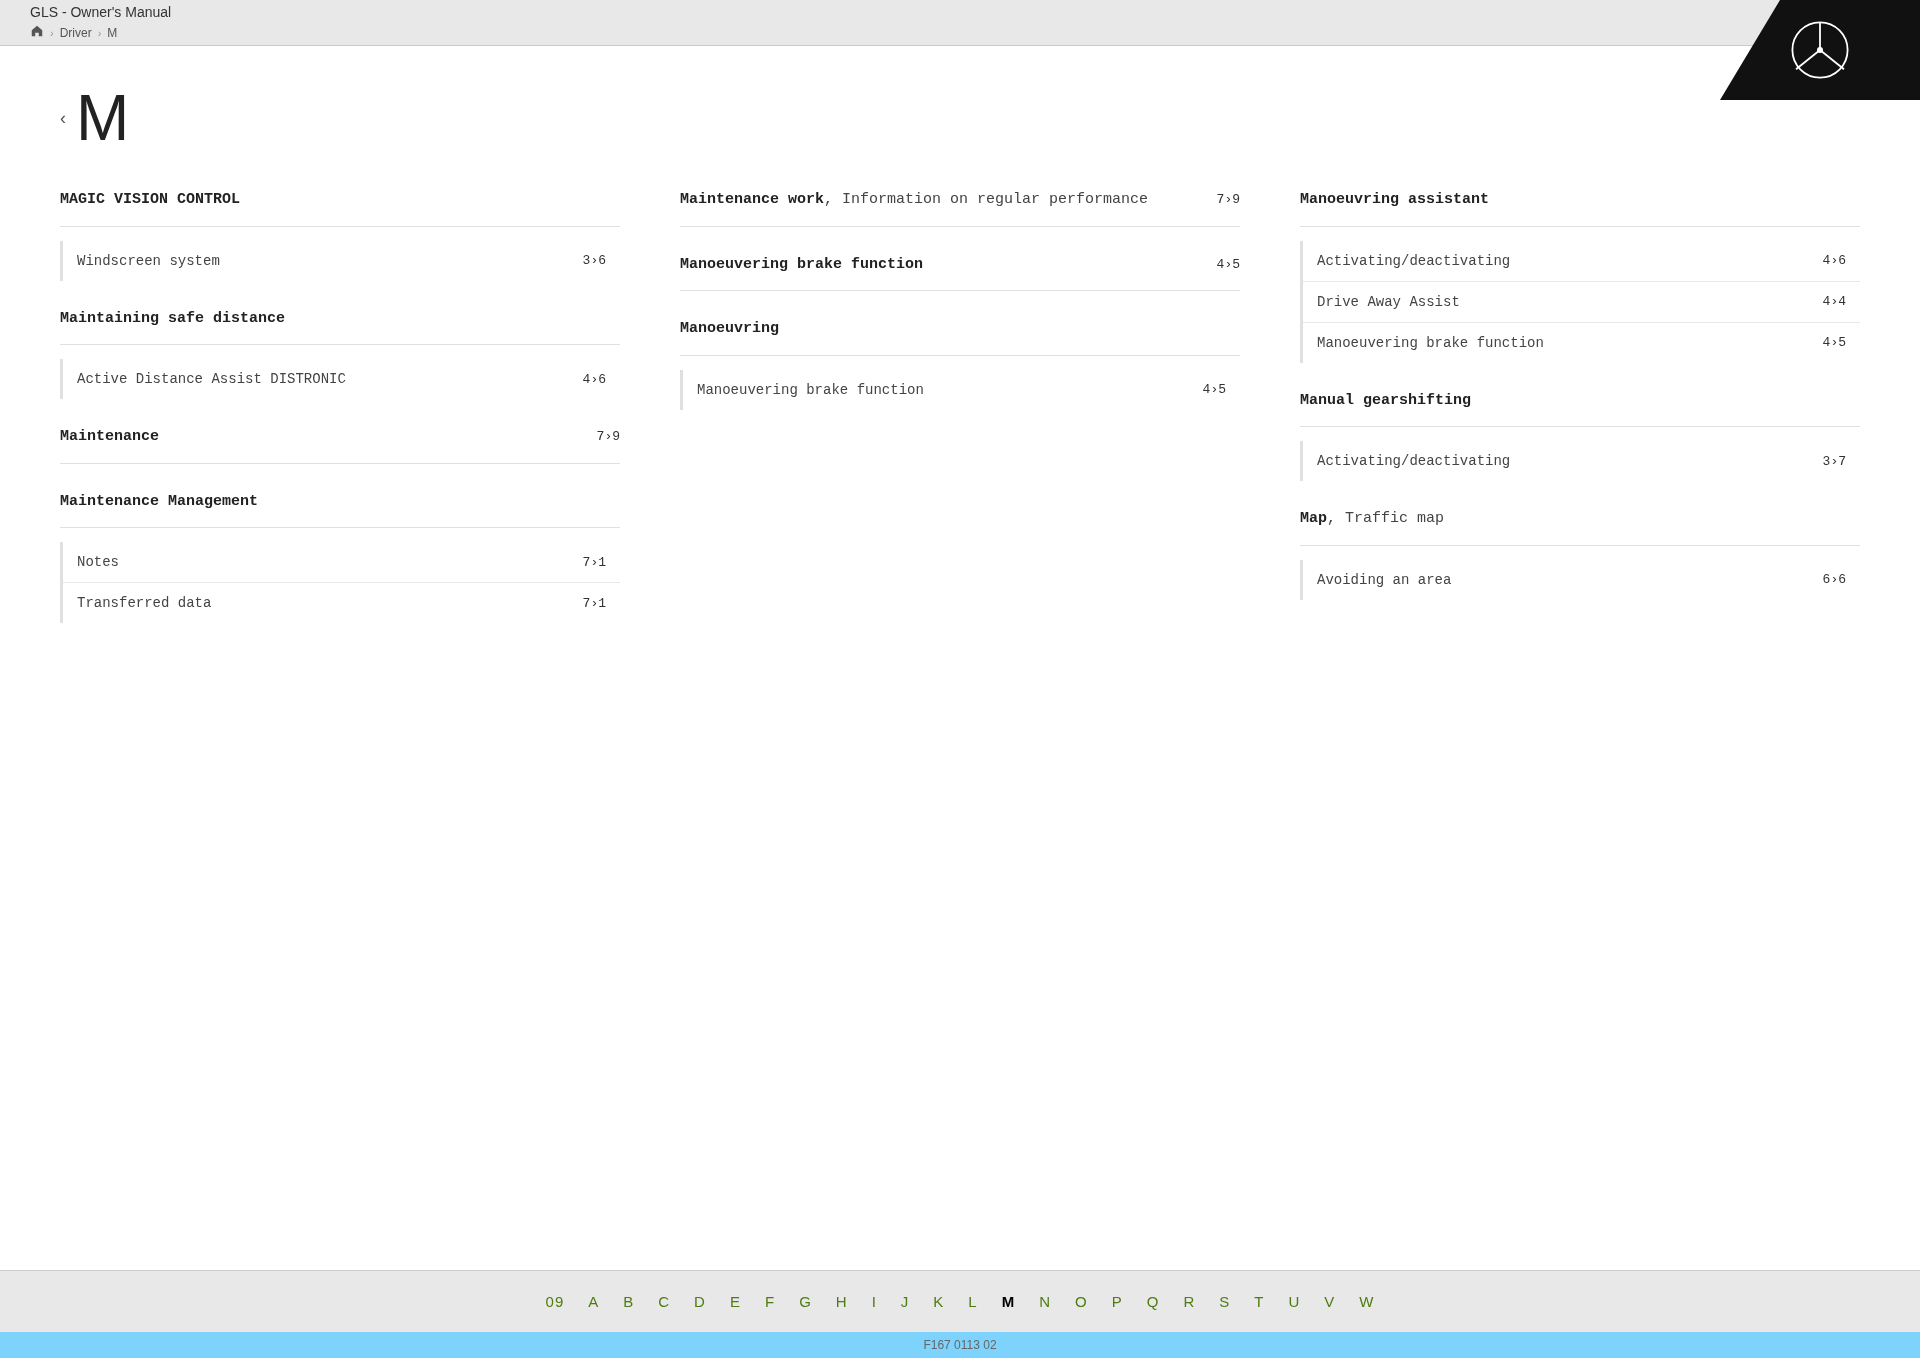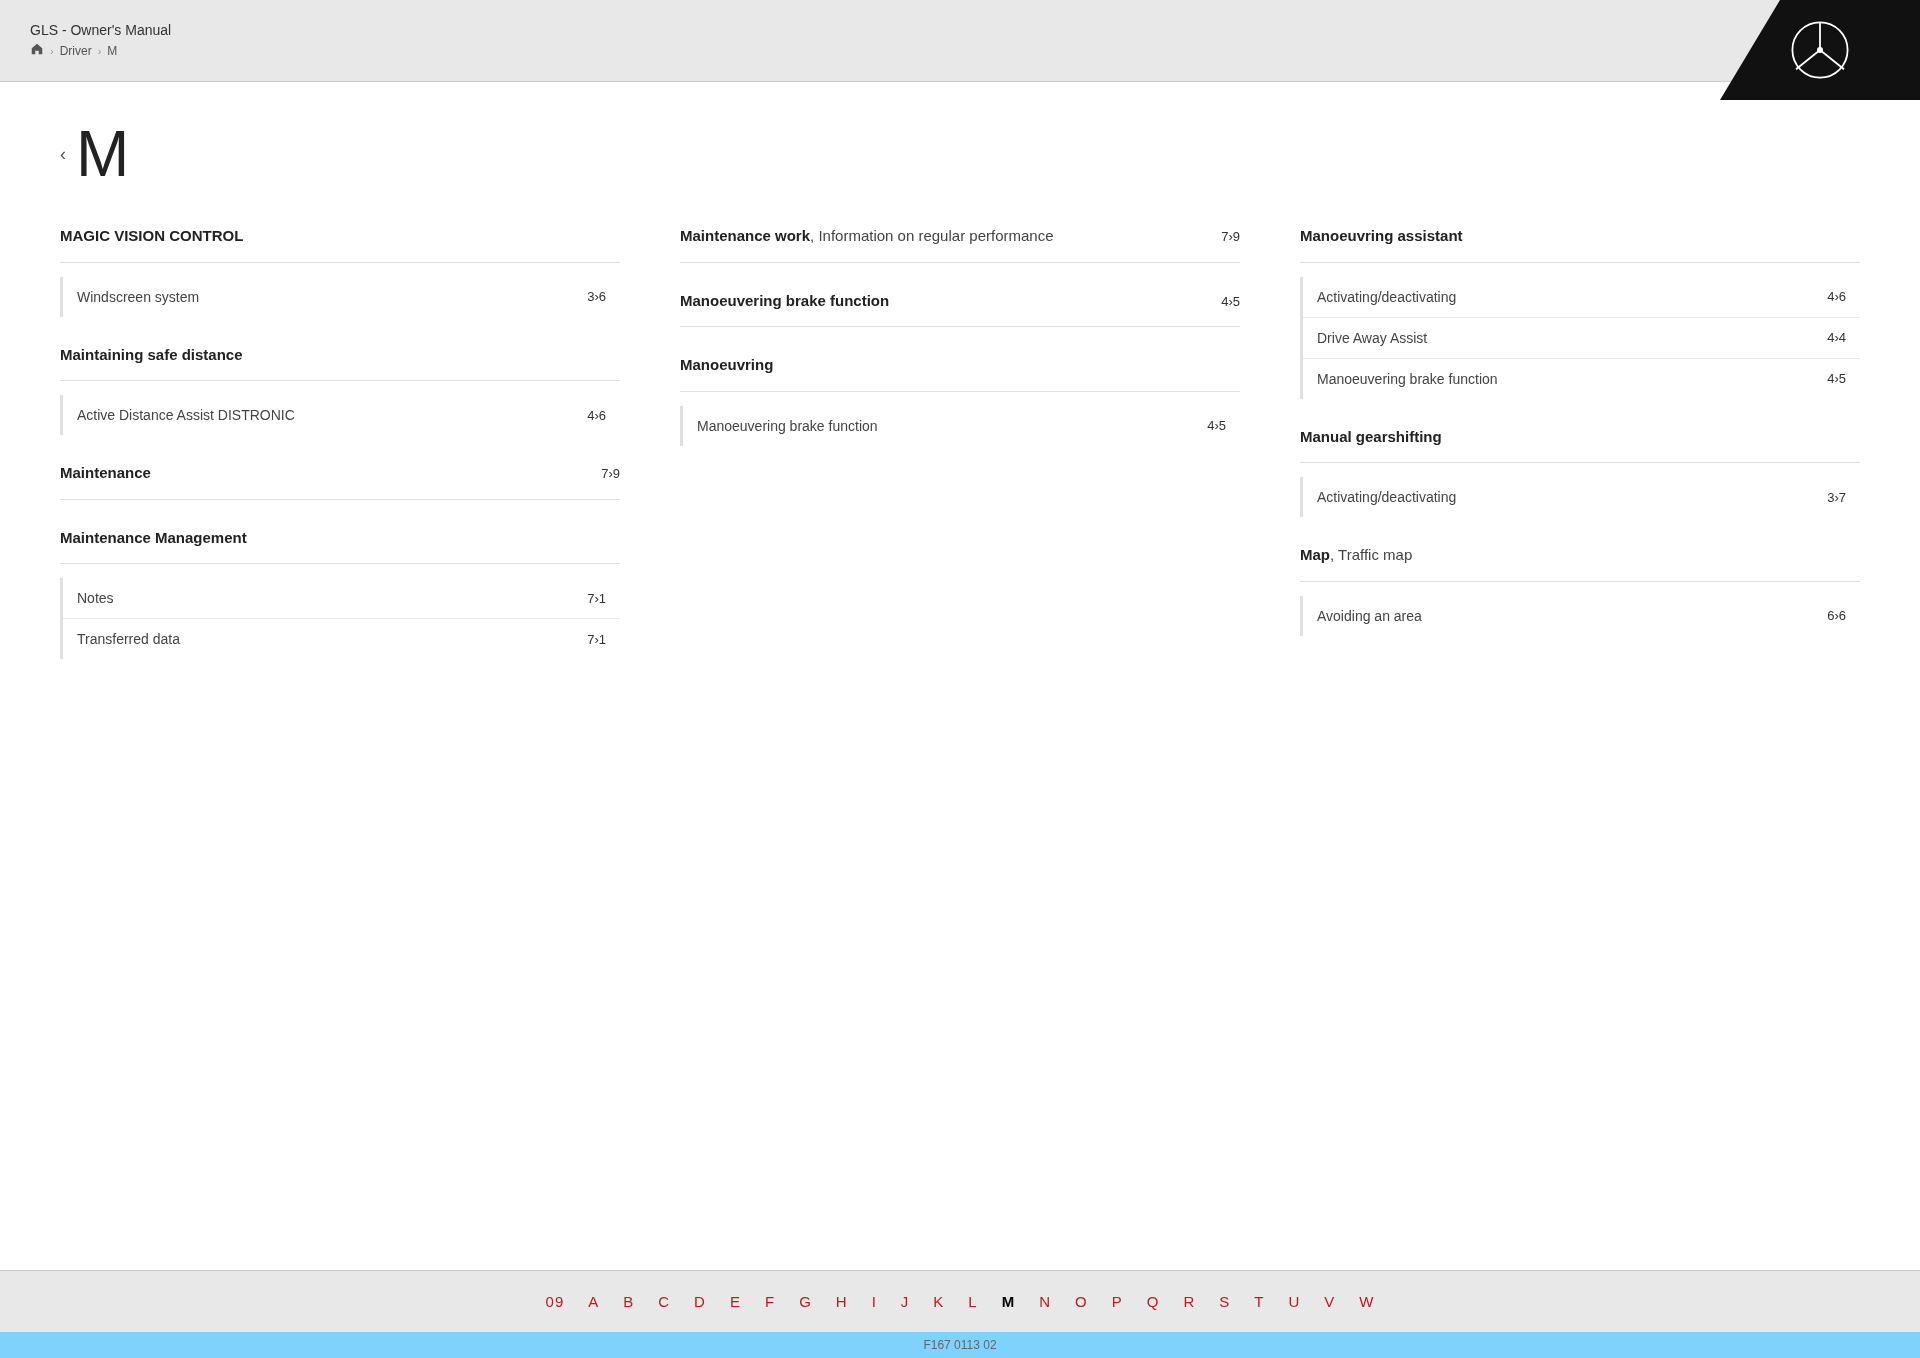--- a/index.html
+++ b/index.html
@@ -8,21 +8,21 @@
       background: #f0f0f0;
       width: 1920px;
       min-height: 1358px;
       display: flex;
       flex-direction: column;
     }
 
     
     .header {
       background: #e8e8e8;
-      padding: 22px 30px;
+      padding: 4px 30px;
       display: flex;
       align-items: center;
       justify-content: space-between;
       border-bottom: 1px solid #ccc;
       position: relative;
     }
     .header-left {}
     .header-title {
       font-size: 14px;
       color: #333;
@@ -93,20 +93,21 @@
       font-weight: 300;
       color: #222;
       line-height: 1;
     }
 
     
     .index-columns {
       display: grid;
       grid-template-columns: 1fr 1fr 1fr;
       gap: 0 60px;
+      font-family: Liberation Mono, monospace;
     }
 
     .index-section {
       margin-bottom: 28px;
     }
 
     .section-title {
       font-size: 15px;
       font-weight: bold;
       color: #222;
@@ -166,21 +167,21 @@
       background: #e8e8e8;
       padding: 18px 40px;
       display: flex;
       align-items: center;
       justify-content: center;
       gap: 0;
       border-top: 1px solid #ccc;
     }
     .alpha-item {
       font-size: 15px;
-      color: #b91c1c;
+      color: #4d7c0f;
       padding: 4px 12px;
       cursor: pointer;
       letter-spacing: 1px;
     }
     .alpha-item.active {
       color: #000;
       font-weight: bold;
     }
 
     

